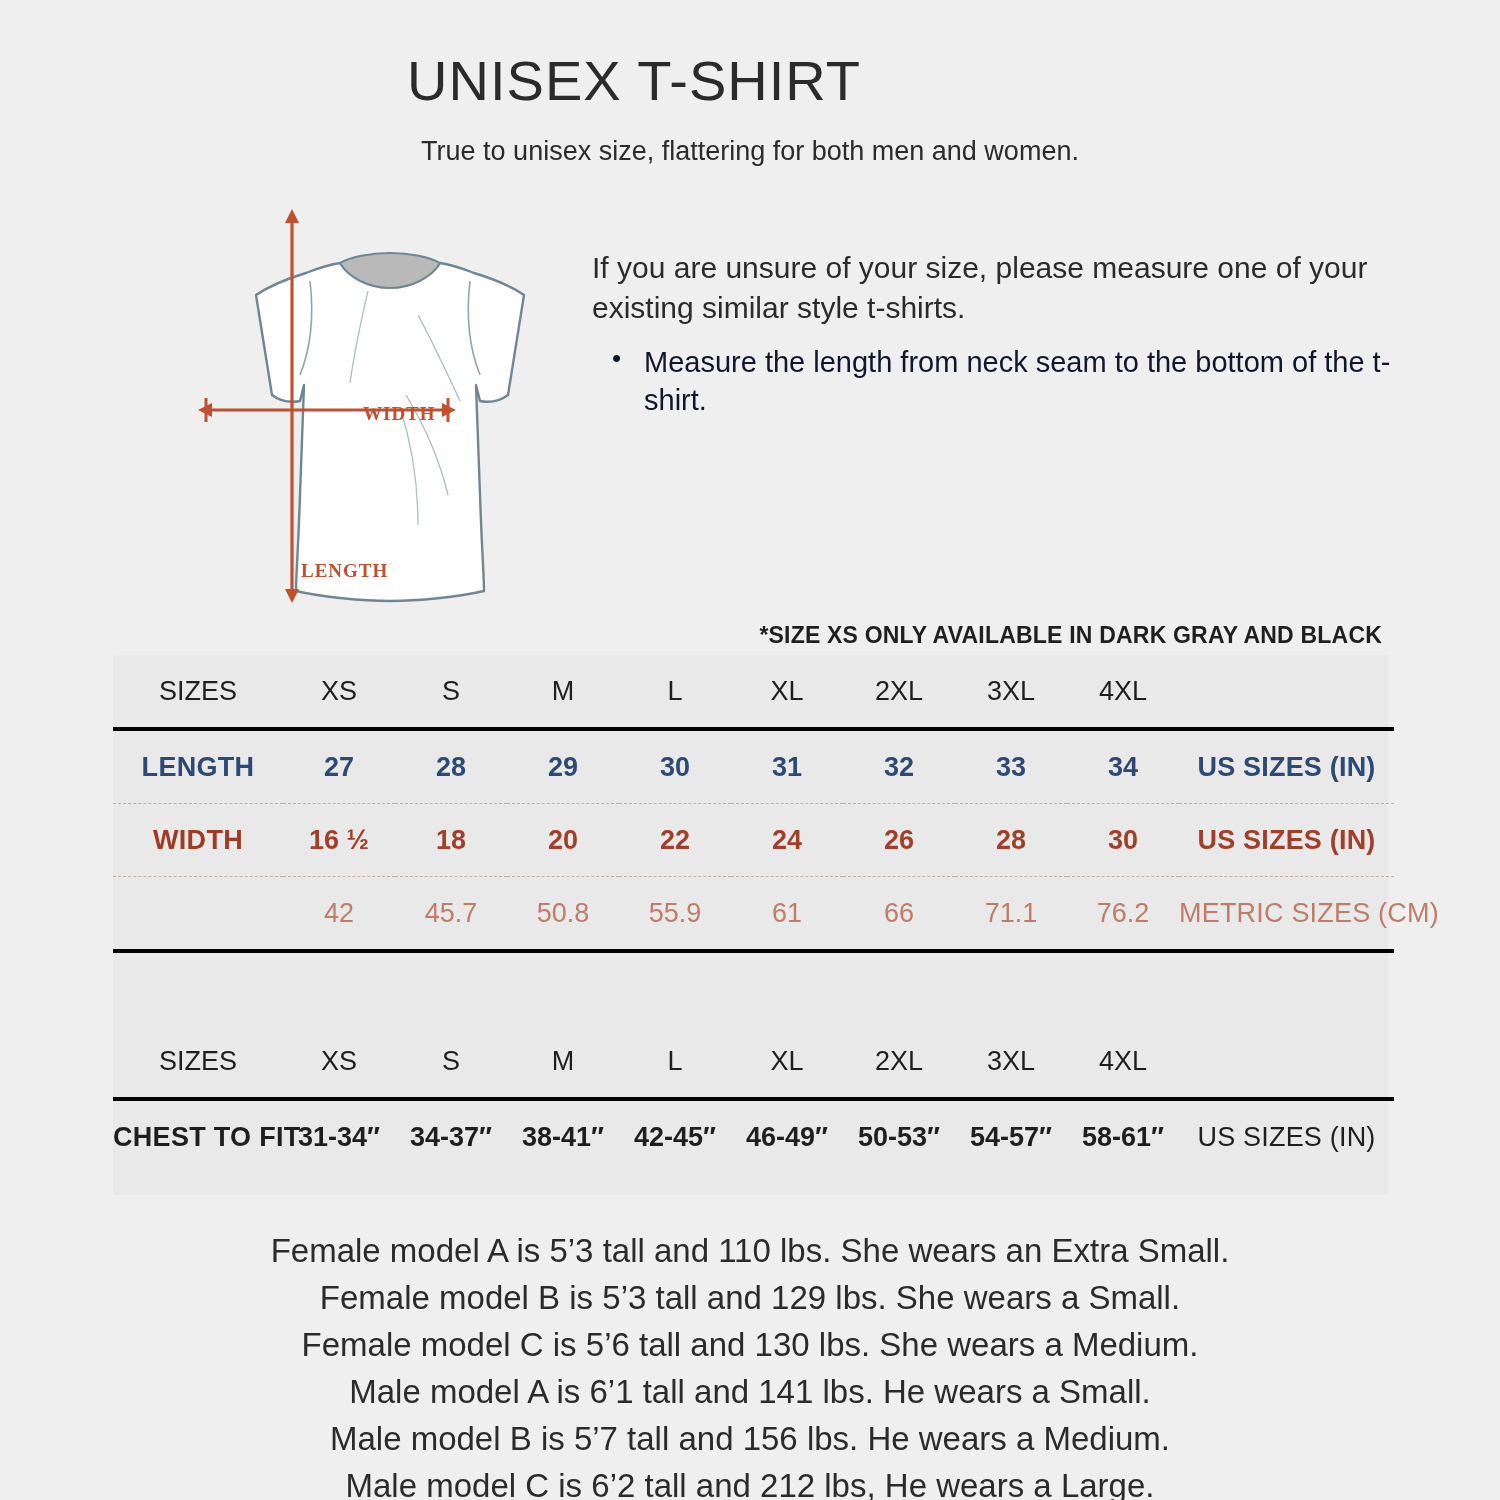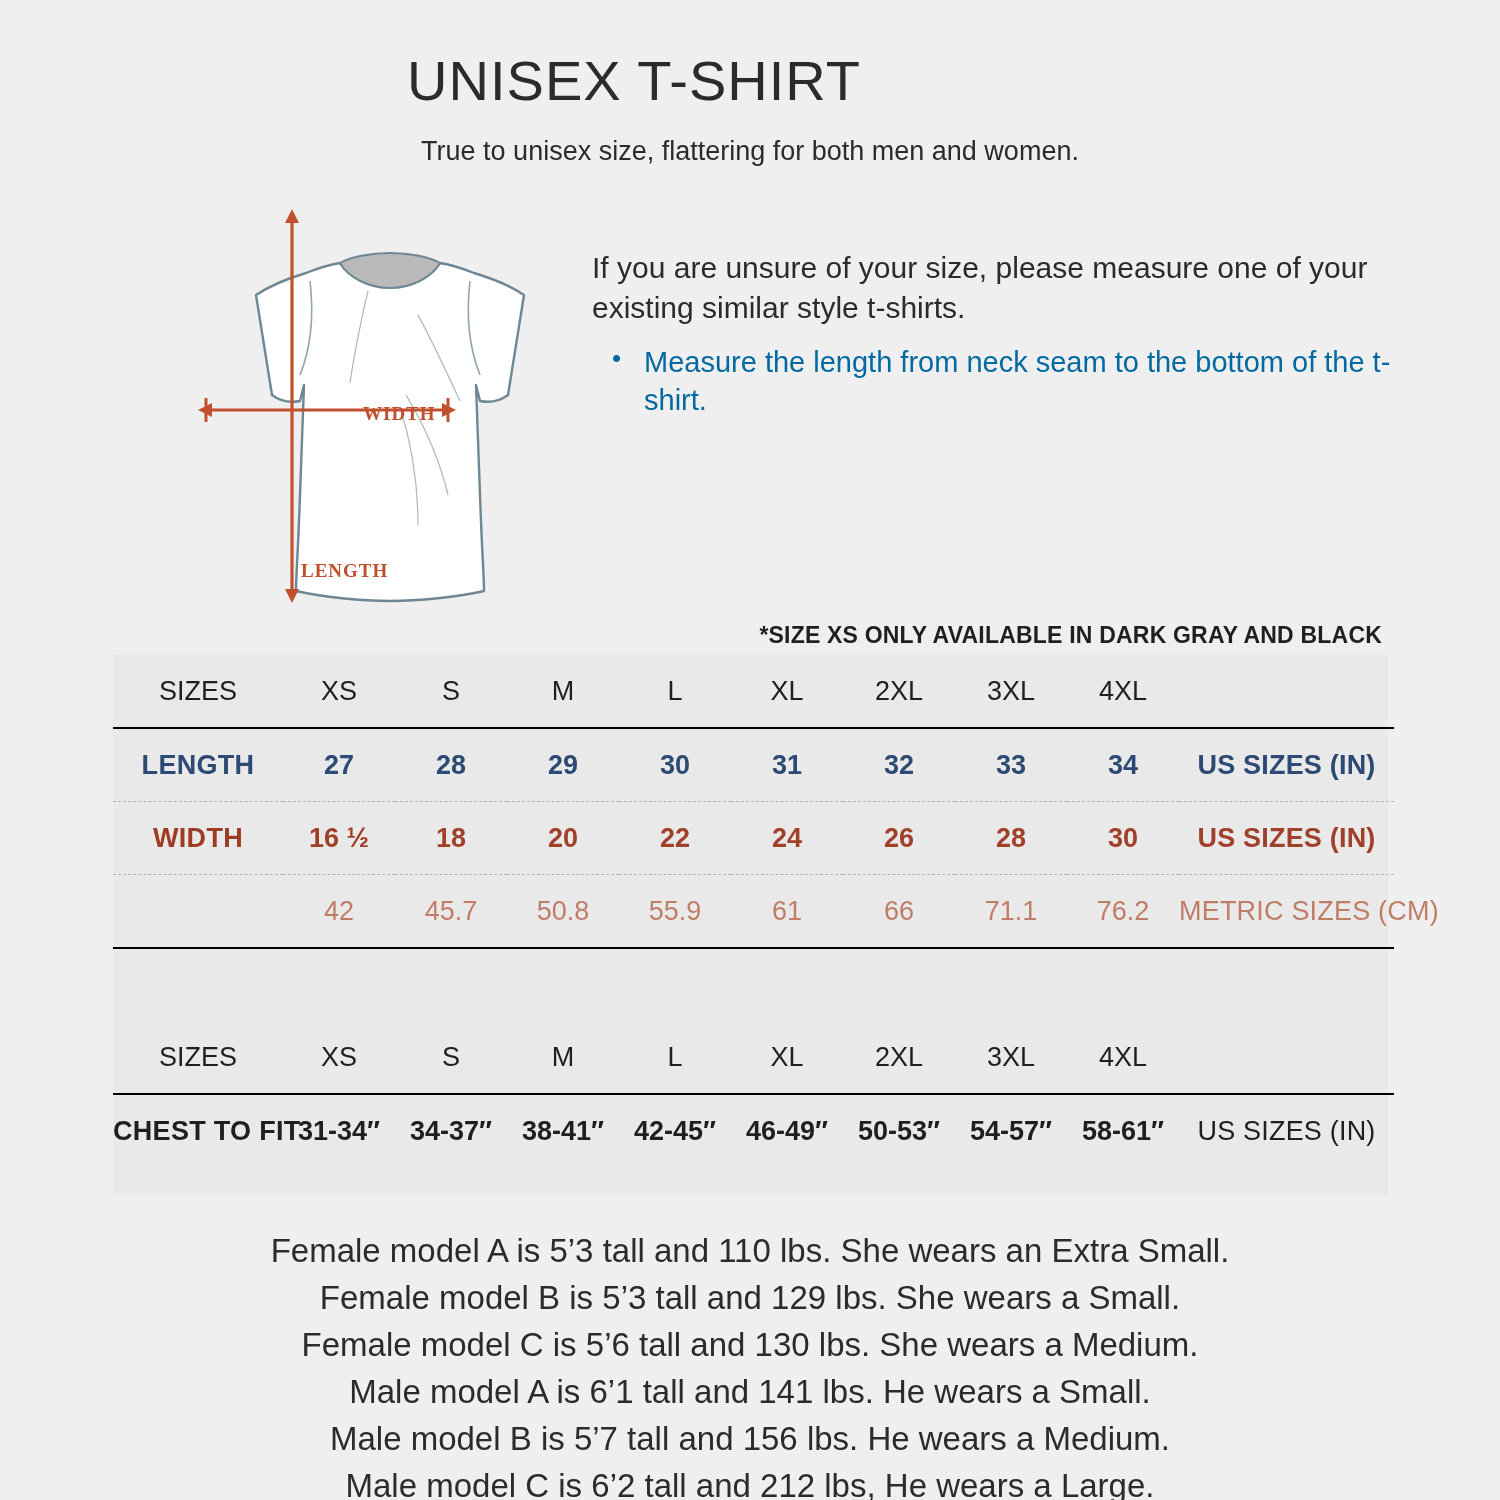--- a/index.html
+++ b/index.html
@@ -80,21 +80,21 @@
   .instr-list {
     margin: 14px 0 0 0;
     padding-left: 52px;
     list-style: none;
   }
   .instr-list li {
     position: relative;
     font-size: 29px;
     line-height: 1.32;
     margin-bottom: 14px;
-    color: #0369a1;
+    color: #0f172a;
     margin-top: 16px;
   }
   .instr-list li::before {
     content: "\2022";
     position: absolute;
     left: -32px;
     top: -2px;
     font-size: 26px;
   }
 
@@ -130,21 +130,21 @@
     font-size: 27px;
     padding: 0;
     height: 72px;
     white-space: nowrap;
   }
   col.c-first  { width: 170px; }
   col.c-size   { width: 112px; }
   col.c-last   { width: 215px; }
 
   .row-head td { font-size: 27px; color: #1f1f1f; }
-  .rowline-solid td { border-bottom: 2px solid #000000; }
+  .rowline-solid td { border-bottom: 4px solid #000000; }
   .rowline-dashed td { border-bottom: 1px dashed #c4b0a8; }
   .rowline-dashed-blue td { border-bottom: 1px dashed #a9b4c6; }
 
   .lbl { font-weight: 700; font-size: 25px; letter-spacing: 0.3px; }
   .lbl-blue { color: #2c4a73; }
   .lbl-red  { color: #9e3b22; }
   .lbl-dark { color: #1f1f1f; }
 
   .val-blue { color: #2c4a73; font-weight: 700; }
   .val-blue-light { color: #7e93ad; font-weight: 400; font-size: 25px; }

